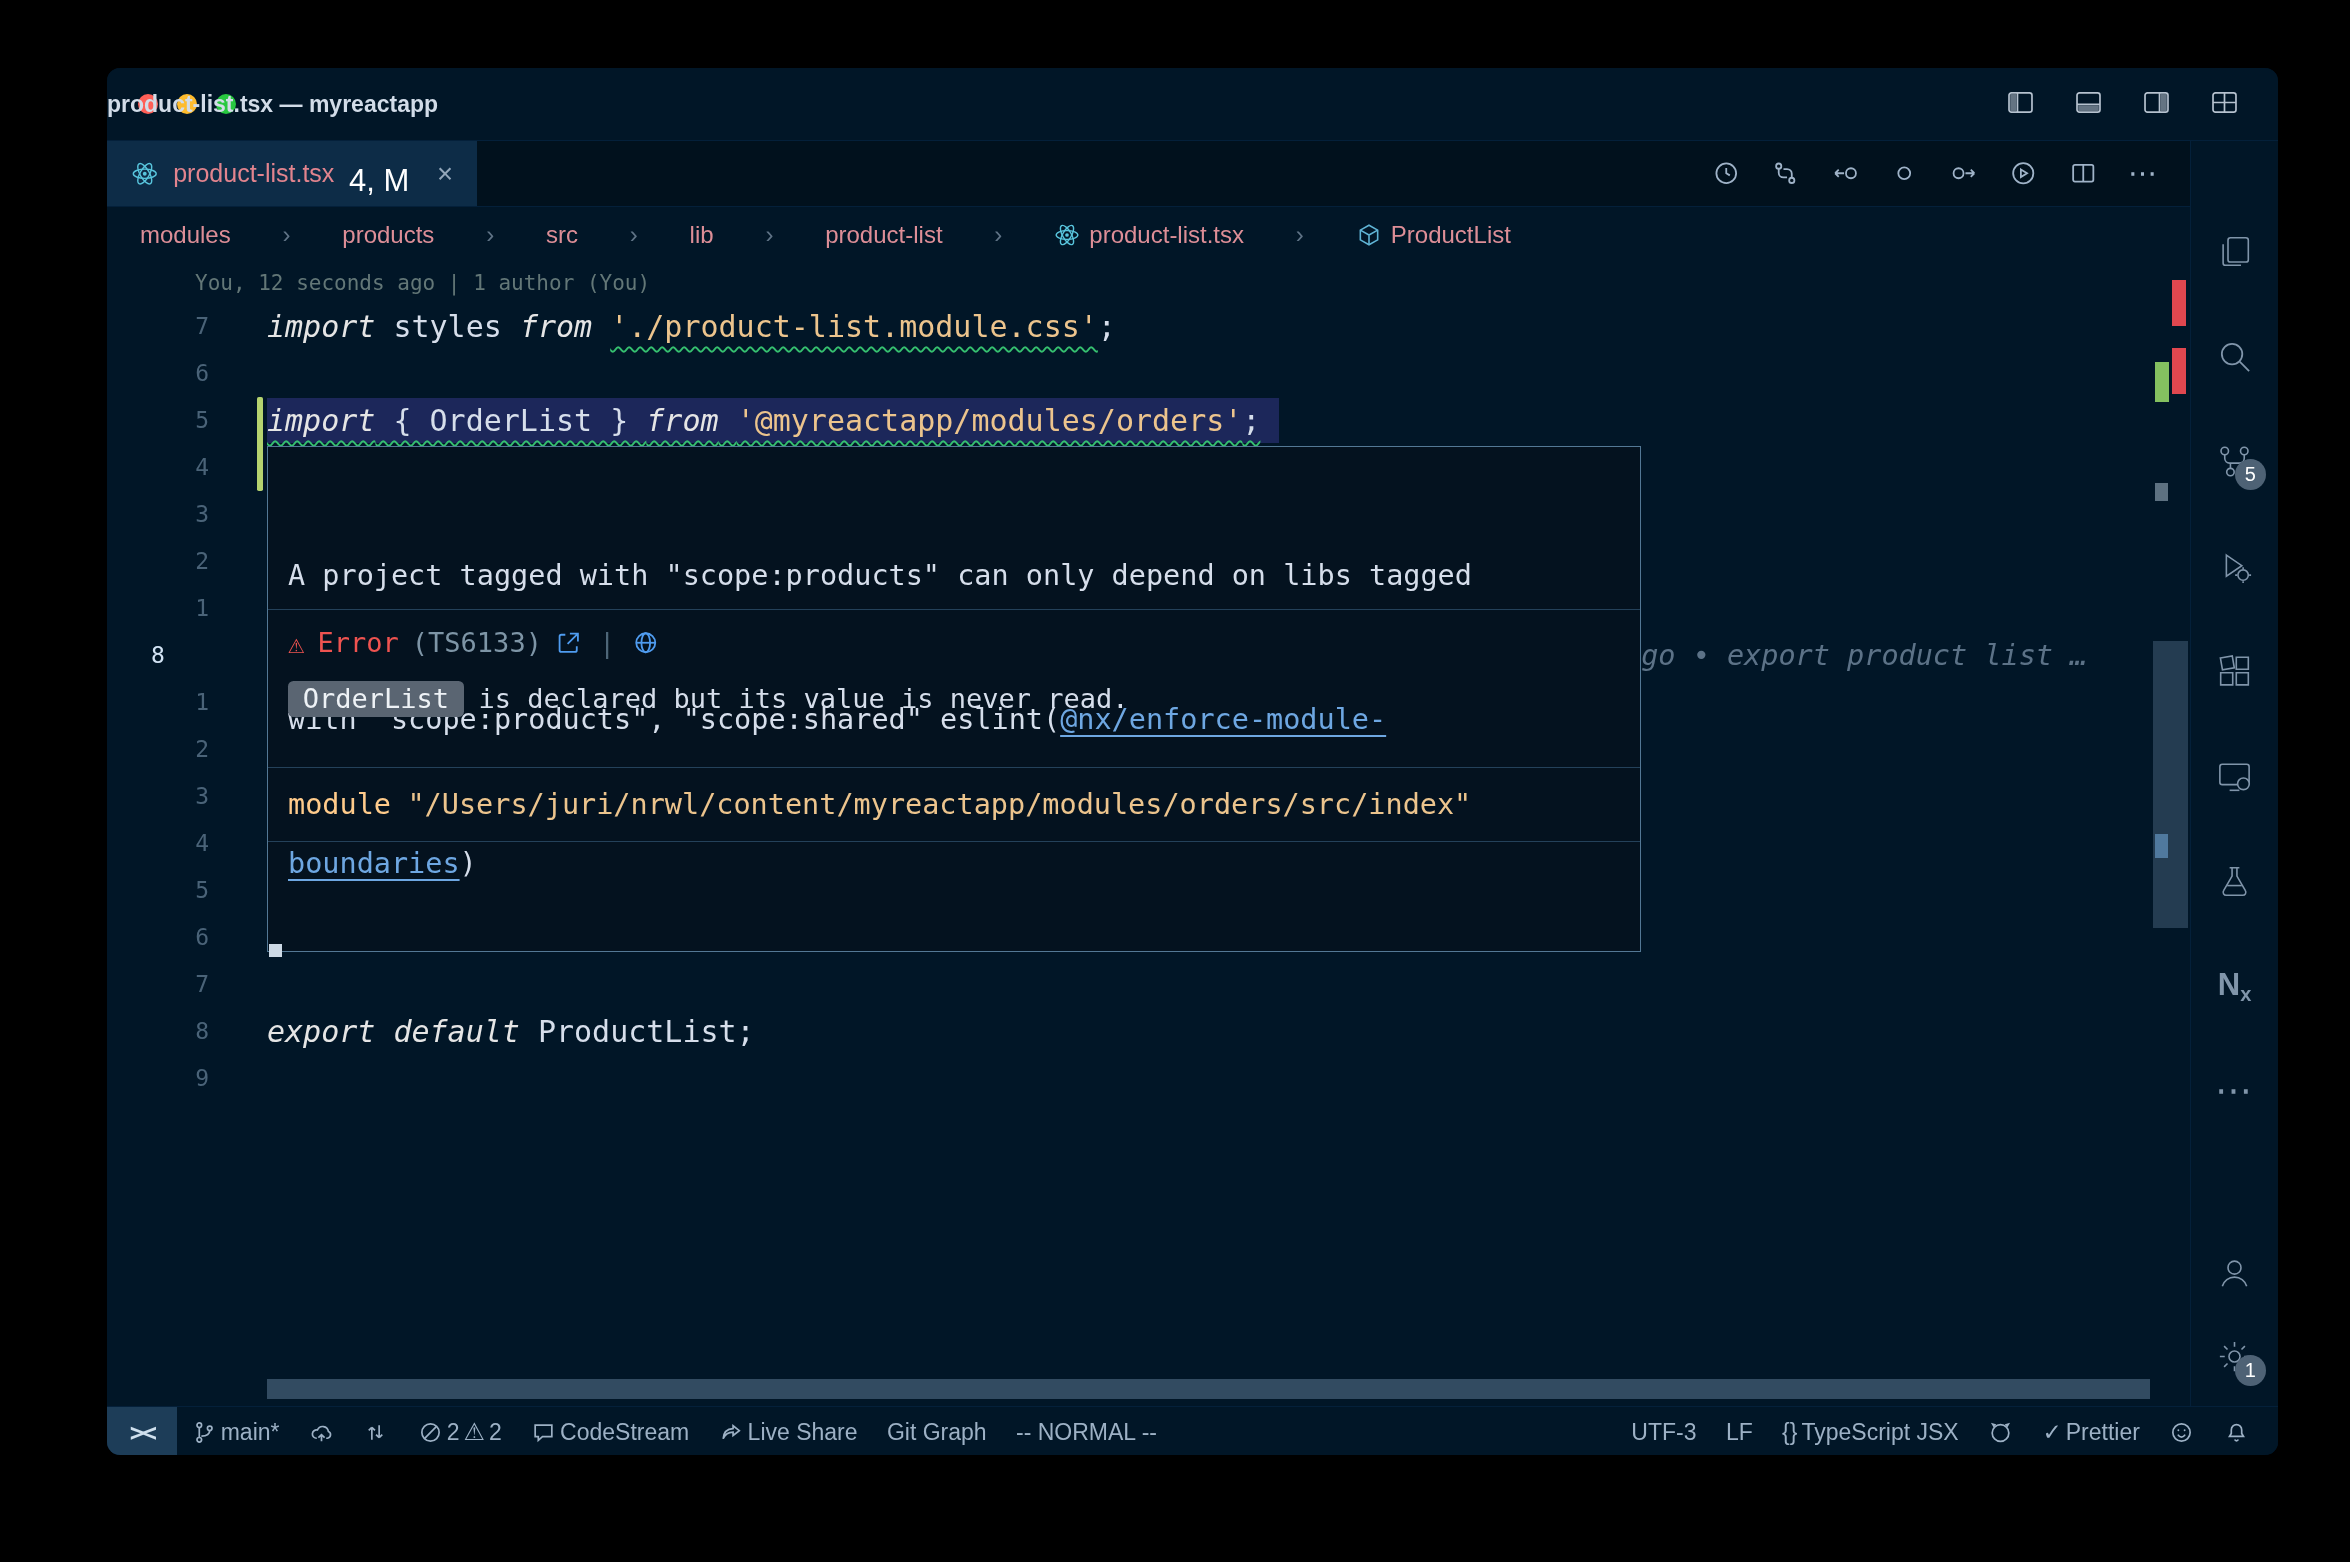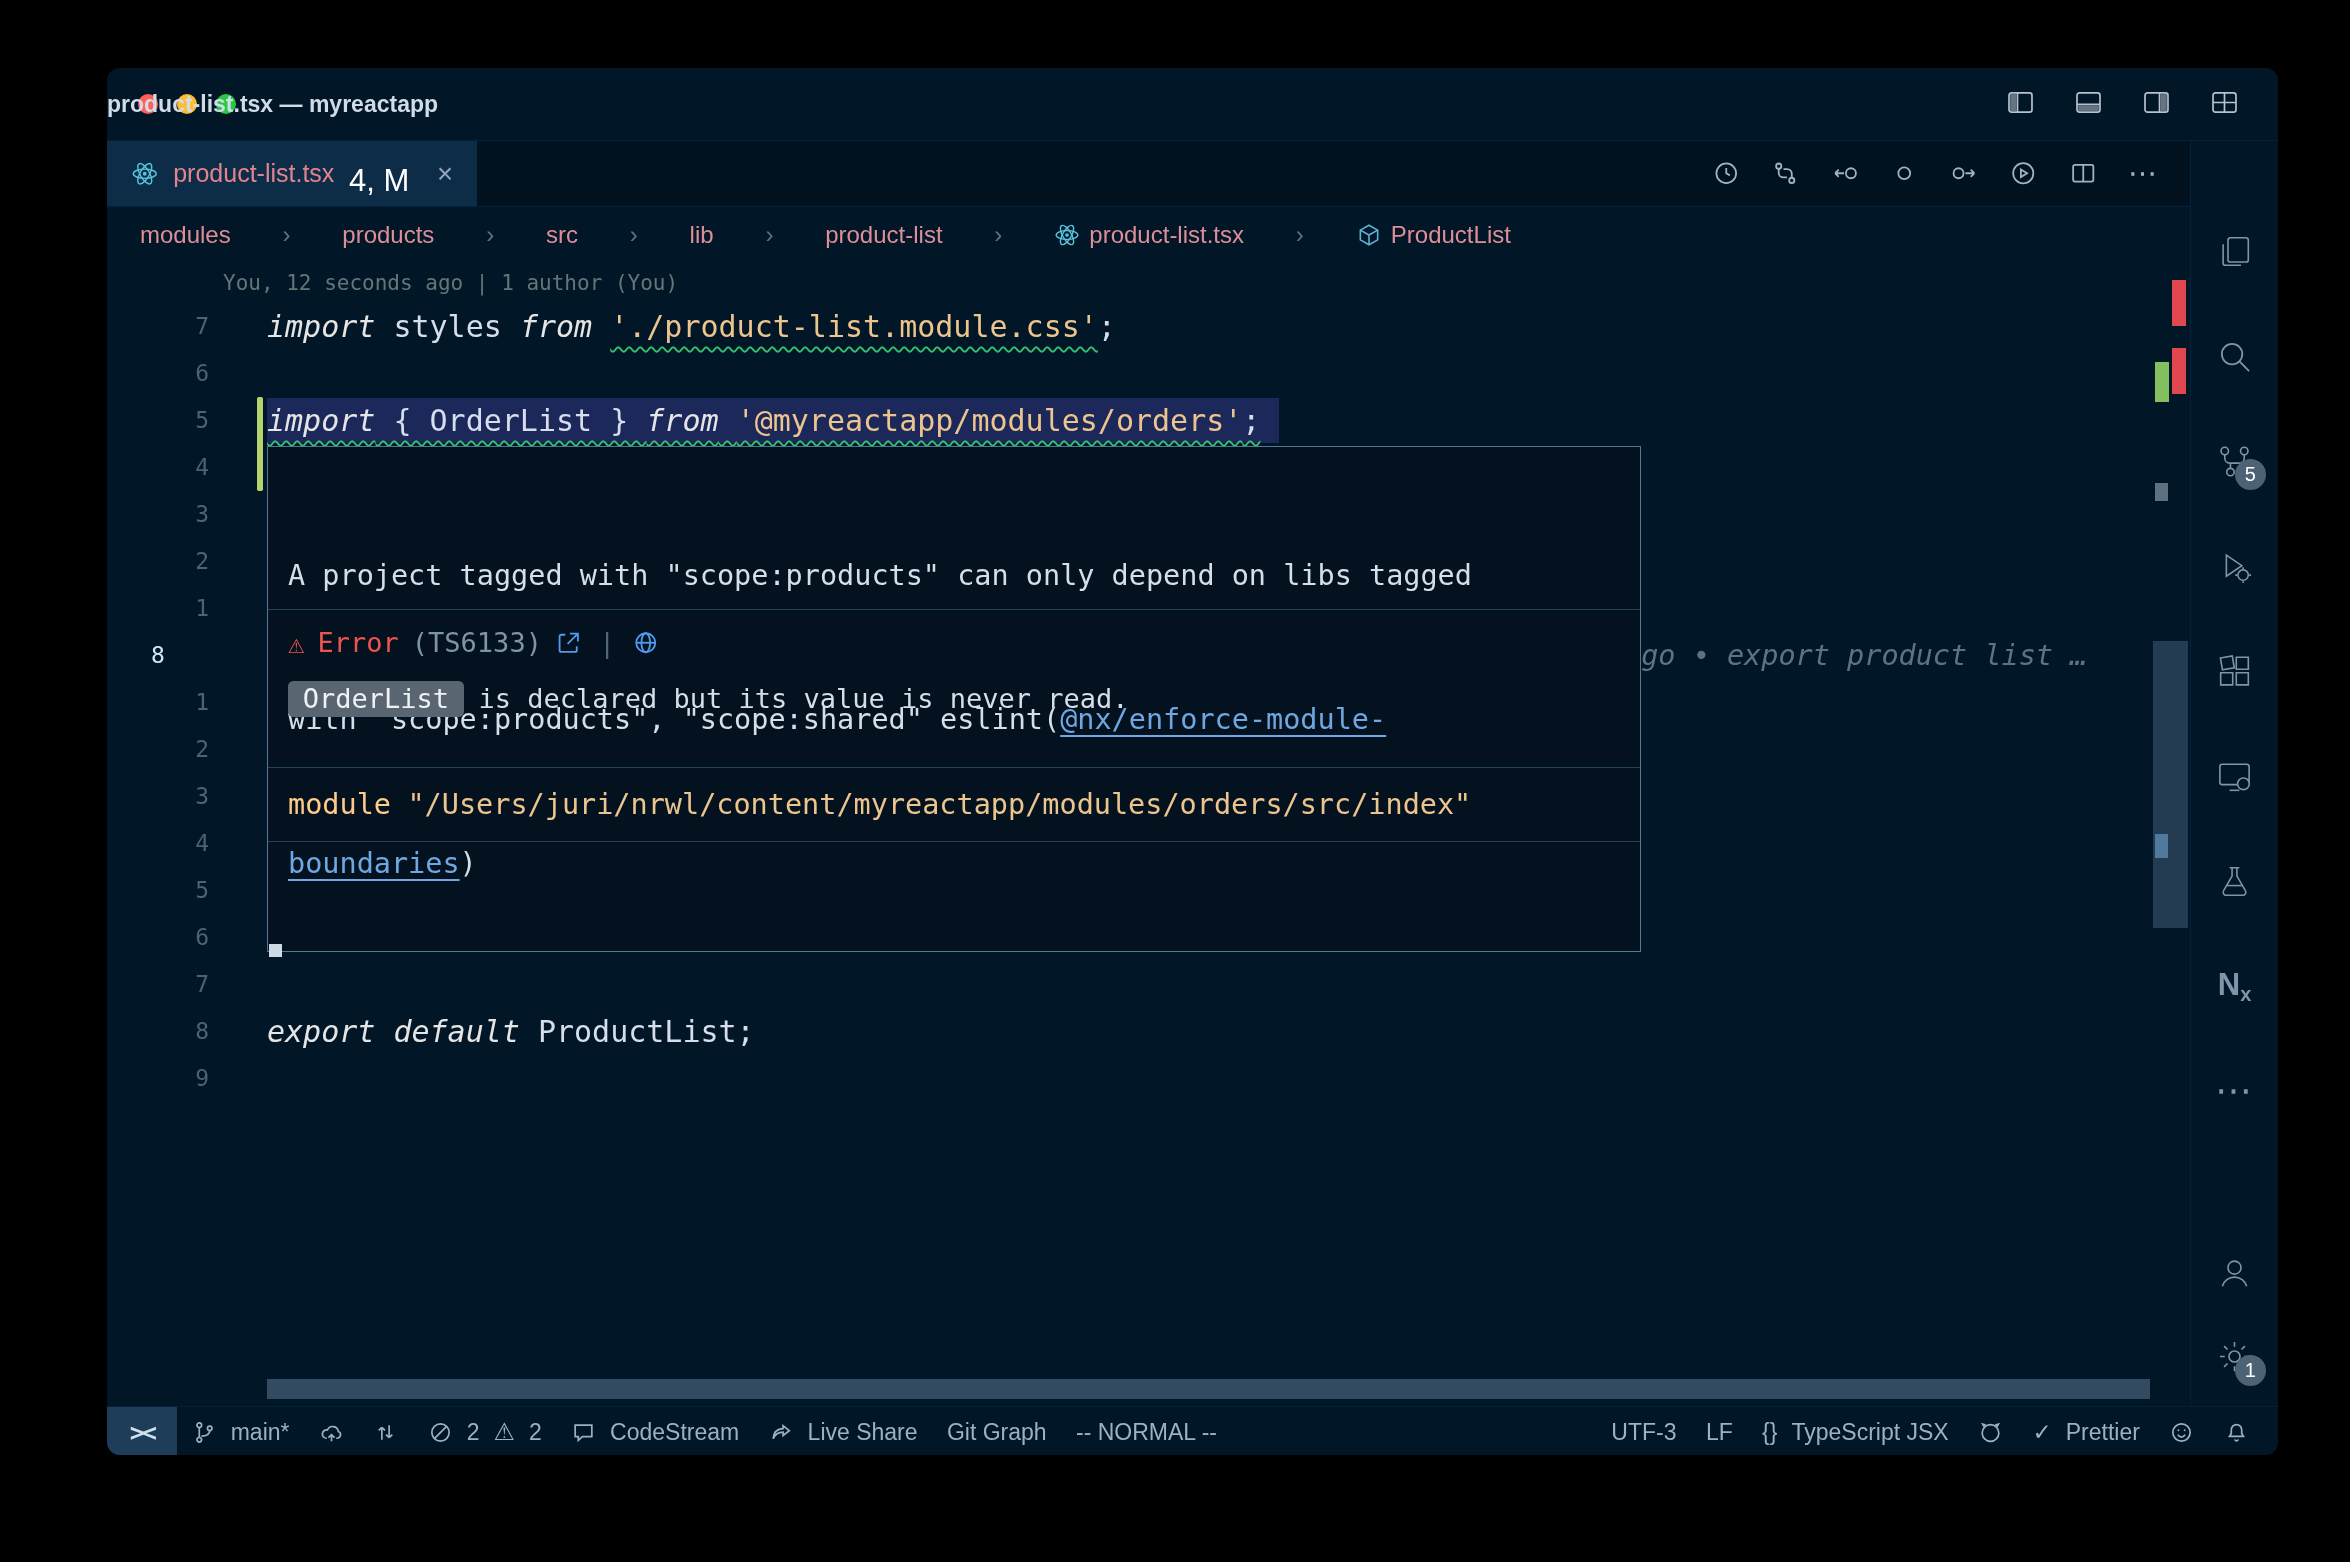--- a/index.html
+++ b/index.html
@@ -28,21 +28,21 @@
   .tab-actions svg{width:28.5px;height:28.5px;}
   .tab-actions .txt-ic{font-size:29px;line-height:28.5px;}
   
   .breadcrumbs{height:56px;display:flex;align-items:center;padding-left:33px;font-size:24px;color:#dd8e97;gap:38px;}
   .bc-sep{color:#5f7386;margin:0 13.8px;font-size:24px;}
   .bc-item{display:flex;align-items:center;gap:9.2px;}
   .bc-item svg{width:26px;height:26px;}
   
   .editor{position:relative;flex:1;background:#011627;overflow:hidden;
     font-family:"DejaVu Sans Mono",monospace;}
-  .lens{height:40px;line-height:40px;padding-left:116px;color:#637777;font-size:21px;}
+  .lens{height:40px;line-height:40px;padding-left:88px;color:#637777;font-size:21px;}
   .row{height:47px;line-height:47px;display:flex;position:relative;white-space:pre;}
   .gutter{width:160px;flex:none;box-sizing:border-box;text-align:right;padding-right:58px;
     font-size:23px;color:#4a6378;}
   .row.cur .gutter{text-align:left;padding-left:44px;color:#d3e4f5;}
   .code{font-size:30px;position:relative;z-index:1;}
   .kw{color:#e5e5e5;font-style:italic}
   .fg{color:#d6deeb}
   .str{color:#ecc48d}
   .sq{text-decoration-line:underline;text-decoration-style:wavy;text-decoration-color:#35c06f;
     text-decoration-thickness:2.3px;text-underline-offset:9.2px;}
@@ -93,21 +93,21 @@
   .ab-bottom{display:flex;flex-direction:column;align-items:center;gap:40px;}
   .badge{position:absolute;right:-9.2px;bottom:-7.3px;min-width:31px;height:31px;border-radius:15.6px;
     background:#4e6275;color:#fff;font-size:20px;line-height:31px;text-align:center;
     font-family:"Liberation Sans",sans-serif;}
   .nx-glyph{font-family:"Liberation Sans",sans-serif;font-weight:bold;font-size:31px;color:#8095aa;}
   .nx-sub{font-size:20px;vertical-align:-5.5px;}
   .dots{font-size:37px;letter-spacing:1.8px;color:#8095aa;line-height:18.4px;}
   
   .statusbar{height:50px;background:#011627;border-top:0.9px solid #04203a;display:flex;align-items:center;
     color:#9db1c5;font-size:23px;}
-  .sb-item{display:flex;align-items:center;gap:14px;padding:0 14.7px;height:100%;}
+  .sb-item{display:flex;align-items:center;gap:4px;padding:0 14.7px;height:100%;}
   .sb-item svg{width:25px;height:25px;}
   .remote-seg{width:70px;height:100%;background:#1d3d58;display:flex;align-items:center;justify-content:center;
     font-family:"DejaVu Sans Mono",monospace;font-weight:bold;font-size:25px;color:#cfe0ee;letter-spacing:-2.8px;}
   .sb-right{margin-left:auto;display:flex;align-items:center;height:100%;padding-right:14.7px;}
   .warn-glyph{color:#9db1c5;font-size:24px;}
   svg{display:block;}
   svg *{vector-effect:non-scaling-stroke;}
 </style>
 </head>
 <body>

